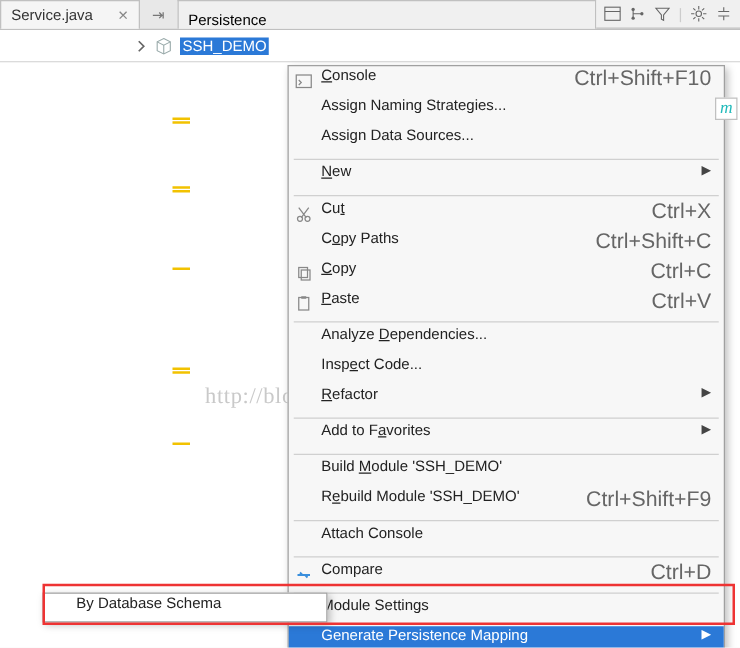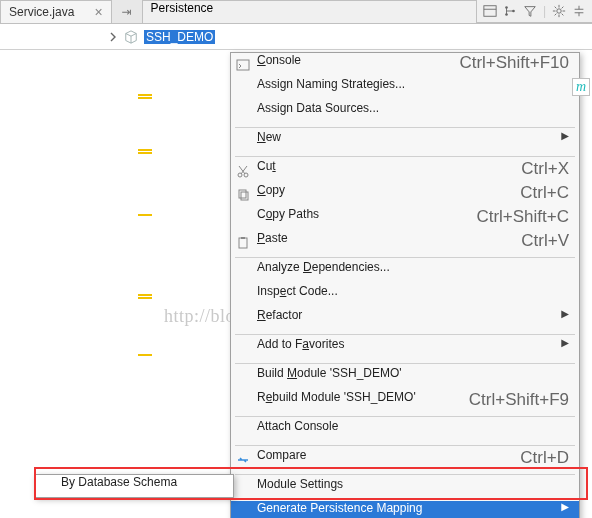--- a/index.html
+++ b/index.html
@@ -1,40 +1,40 @@
 <!DOCTYPE html>
 <html><head>
 <meta charset="utf-8">
 <style>
 *{margin:0;padding:0;box-sizing:border-box;font-family:"Segoe UI",Arial,sans-serif;font-size:12px}
 body{width:592px;height:518px;background:#fff;position:relative;overflow:hidden}
 .tabrow{display:flex;height:24px;background:#e8e8e8;border-bottom:1px solid #c0c0c0}
 .filetab{display:flex;align-items:center;height:23px;padding:0 8px;background:#f5f5f5;border:1px solid #c0c0c0;border-bottom:none;gap:20px}
 .filetab .nm{color:#333}
 .filetab .x{color:#888;font-size:14px;line-height:1}
-.panetitle{display:flex;align-items:flex-start;padding:0 8px;height:23px;background:#f0f0f0;border:1px solid #c0c0c0;border-bottom:none;flex:1}
+.panetitle{display:flex;align-items:flex-end;padding:0 8px;height:23px;background:#f0f0f0;border:1px solid #c0c0c0;border-bottom:none;flex:1}
 .toolbarR{display:flex;align-items:center;gap:6px;padding:0 6px;background:#f0f0f0;border-bottom:1px solid #c0c0c0}
 .tbicon{width:14px;height:14px;color:#666}
 .tree{background:#fff;height:26px;display:flex;align-items:center;padding:0 108px;border-bottom:1px solid #d0d0d0;gap:6px}
 .chev{width:10px;height:10px;color:#666}
 .cube{width:14px;height:14px;color:#9aa}
 .content{position:relative;height:468px;background:#fff}
 .marks{position:absolute;left:138px;top:4px;width:14px;height:460px}
 .yel{position:absolute;left:0;width:14px;height:2px;background:#f2c200}
 .menu{position:absolute;left:230px;top:2px;width:350px;background:#f7f7f7;border:1px solid #a0a0a0;box-shadow:2px 2px 6px rgba(0,0,0,.25)}
 .mi{display:flex;height:24px;padding:0 10px 0 26px;position:relative;color:#222}
 .mi .lbl{flex:1;white-space:nowrap}
 .mi .lbl u{text-decoration:underline}
 .mi .sc{color:#666;font-size:17px}
 .mi .ar{color:#444;font-size:10px;margin-left:4px}
 .mi.sel{background:#2b79d7;color:#fff}
 .mi.sel .ar{color:#fff}
 .msep{height:1px;background:#d0d0d0;margin:2px 4px}
 .micon{position:absolute;left:5px;top:5px;width:14px;height:14px;color:#888}
-.submenu{position:absolute;left:34px;top:474px;width:200px;background:#fff;border:1px solid #a0a0a0;box-shadow:2px 2px 6px rgba(0,0,0,.25)}
+.submenu{position:absolute;left:34px;top:474px;width:228px;background:#fff;border:1px solid #a0a0a0;box-shadow:2px 2px 6px rgba(0,0,0,.25)}
 .submenu .mi{height:22px}
 .redbox{position:absolute;left:34px;top:467px;width:554px;height:33px;border:2px solid #e33;pointer-events:none}
 .mR{position:absolute;right:2px;top:28px;width:18px;height:18px;background:#fff;border:1px solid #c0c0c0;display:flex;align-items:center;justify-content:center;color:#2bb;font-style:italic;font-family:serif;font-size:14px}
 .wm{position:absolute;left:164px;top:256px;color:#c9c9c9;font-family:Georgia,serif;font-size:18px;letter-spacing:.5px;pointer-events:none}
 .tvlabel{color:#333;background:#2b79d7;color:#fff;padding:0 2px}
 </style>
 </head>
 <body>
 
 <div class="tabrow">
@@ -120,31 +120,31 @@
     <div class="mi">
       <svg class="micon" viewBox="0 0 14 14">
           <circle cx="4" cy="11" r="2" fill="none" stroke="currentColor"></circle>
           <circle cx="10" cy="11" r="2" fill="none" stroke="currentColor"></circle>
           <path d="M5 10L11 2M9 10L3 2" stroke="currentColor"></path>
         </svg>
       <span class="lbl">Cu<u>t</u></span>
         <span class="sc">Ctrl+X</span>
     </div>
     <div class="mi">
+        <span class="lbl">C<u>o</u>py Paths</span>
+        <span class="sc">Ctrl+Shift+C</span>
+      </div>
+    <div class="mi">
       <svg class="micon" viewBox="0 0 14 14">
           <rect x="3" y="2" width="7" height="8" fill="none" stroke="currentColor"></rect>
           <rect x="5" y="4" width="7" height="8" fill="none" stroke="currentColor"></rect>
         </svg>
       <span class="lbl"><u>C</u>opy</span>
         <span class="sc">Ctrl+C</span>
     </div>
-    <div class="mi">
-        <span class="lbl">C<u>o</u>py Paths</span>
-        <span class="sc">Ctrl+Shift+C</span>
-      </div>
     <div class="mi">
       <svg class="micon" viewBox="0 0 14 14">
           <rect x="3" y="2" width="8" height="10" fill="none" stroke="currentColor"></rect>
           <rect x="5" y="1" width="4" height="2" fill="currentColor"></rect>
         </svg>
       <span class="lbl"><u>P</u>aste</span>
         <span class="sc">Ctrl+V</span>
     </div>
     <div class="msep"></div>
     <div class="mi">

